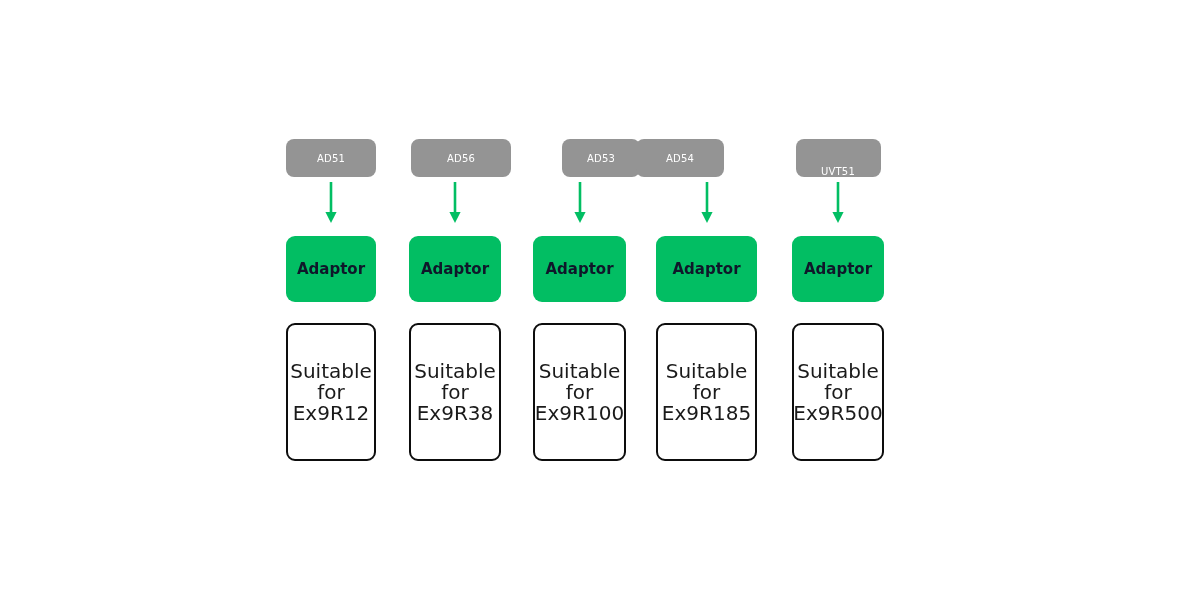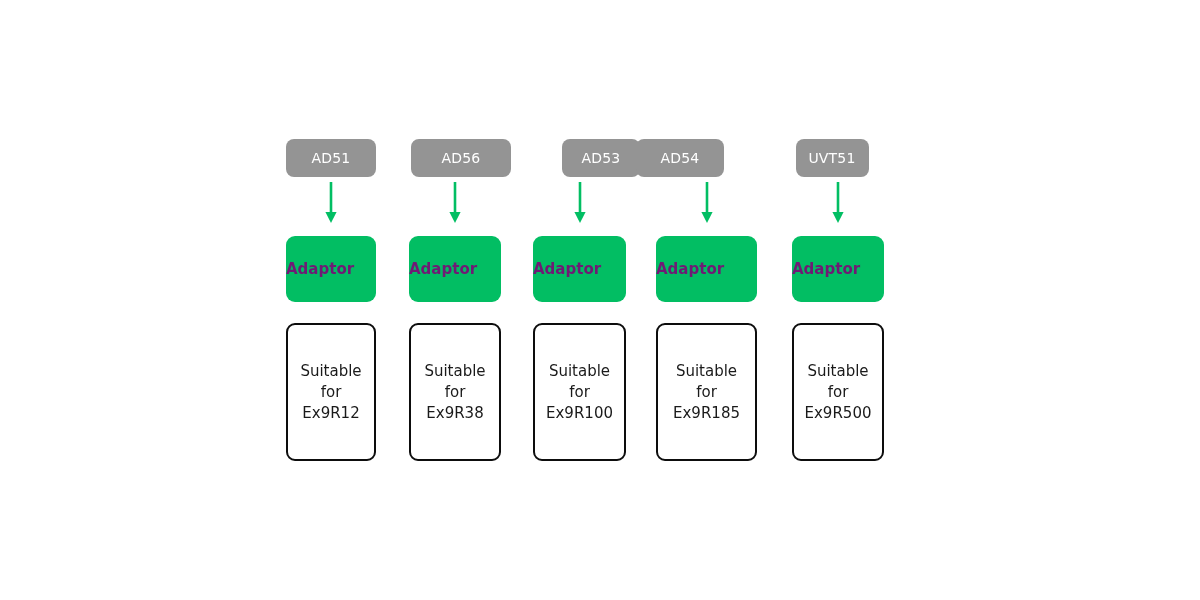--- a/index.html
+++ b/index.html
@@ -33,21 +33,21 @@
   .pill {
     position: absolute;
     top: 139px;
     height: 38px;
     border-radius: 8px;
     background: #949494;
     color: #ffffff;
     display: flex;
     align-items: center;
     justify-content: center;
-    font-size: 14px;
+    font-size: 10px;
     letter-spacing: 0.2px;
     box-sizing: border-box;
     white-space: nowrap;
   }
 
   
   .arrow {
     position: absolute;
     top: 181px;
     width: 18px;
@@ -55,23 +55,24 @@
   }
   .arrow svg { display: block; }
 
   
   .adaptor {
     position: absolute;
     top: 236px;
     height: 66px;
     border-radius: 9px;
     background: #02BE63;
-    color: #701a75;
+    color: #0f172a;
     display: flex;
     align-items: center;
+    justify-content: center;
     font-size: 15px;
     font-weight: bold;
     box-sizing: border-box;
     white-space: nowrap;
   }
 
   
   .card {
     position: absolute;
     top: 323px;
@@ -80,21 +81,21 @@
     border-radius: 9px;
     background: #ffffff;
     color: #1a1a1a;
     display: flex;
     align-items: center;
     justify-content: center;
     box-sizing: border-box;
   }
   .card-text {
     text-align: center;
-    font-size: 15px;
+    font-size: 20px;
     line-height: 21px;
   }
   .card-text span { display: block; }
 </style>
 </head>
 <body>
 
 <div id="diagram">
     <div class="column" style="left: 0px;">
       <div class="pill" style="left: 286px; width: 90px;">
@@ -174,21 +175,21 @@
       </div>
       <div class="card" style="left: 656px; width: 101px;">
         <div class="card-text">
           <span>Suitable</span>
           <span>for</span>
           <span>Ex9R185</span>
         </div>
       </div>
     </div>
     <div class="column" style="left: 0px;">
-      <div class="pill" style="left: 795.5px; width: 73px;">
+      <div class="pill" style="left: 795.5px; width: 85px; align-items: flex-end;">
         <span>UVT51</span>
       </div>
       <div class="arrow" style="left: 829px;">
         <svg width="18" height="44" viewBox="0 0 18 44">
           <line x1="9" y1="1" x2="9" y2="33" stroke="#02BE63" stroke-width="2.6"></line>
           <polygon points="9,42 3.4,31 14.6,31" fill="#02BE63"></polygon>
         </svg>
       </div>
       <div class="adaptor" style="left: 792px; width: 92px;">
         <span>Adaptor</span>

